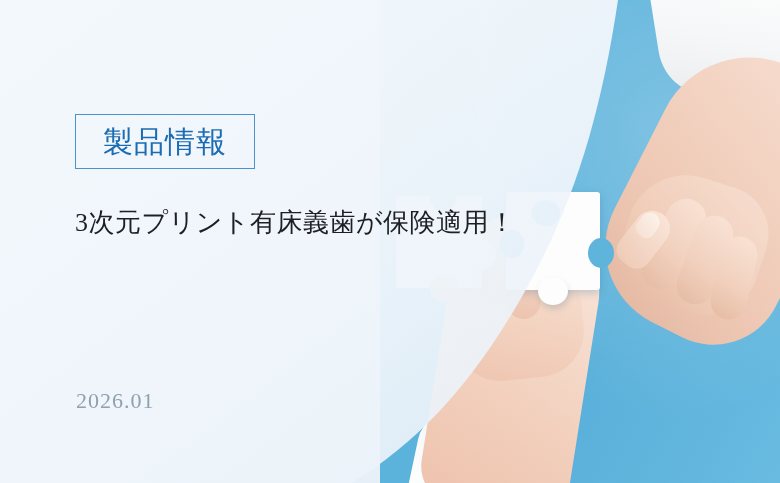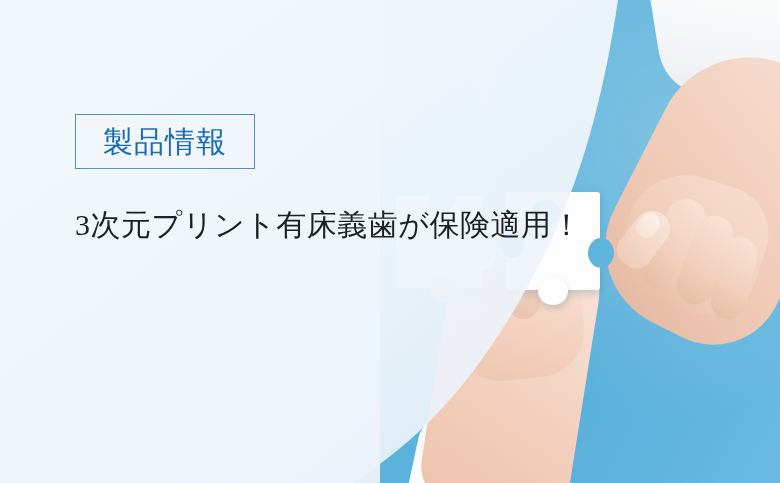--- a/index.html
+++ b/index.html
@@ -233,21 +233,21 @@
     letter-spacing:1px;
     color:#1c6cb4;
     line-height:1;
     white-space:nowrap;
   }
 
   #headline-1 {
     position:absolute;
     top:205px; left:75px;
     font-family:"Liberation Serif", serif;
-    font-size:30px;
+    font-size:26px;
     letter-spacing:.5px;
     color:#1c1f23;
     white-space:nowrap;
     line-height:1.35;
   }
   #headline-2 {
     position:absolute;
     top:268px; left:72px;
     font-family:"Liberation Serif", serif;
     font-weight:700;
@@ -312,15 +312,16 @@
 
   <div id="content">
 
     <div id="badge">
       <span id="badge-label">製品情報</span>
     </div>
 
     <div id="headline-1">3次元プリント有床義歯が保険適用！</div>
 
 
+    <div id="date">2026.01</div>
   </div>
 
 </div>
 
 </body></html>

